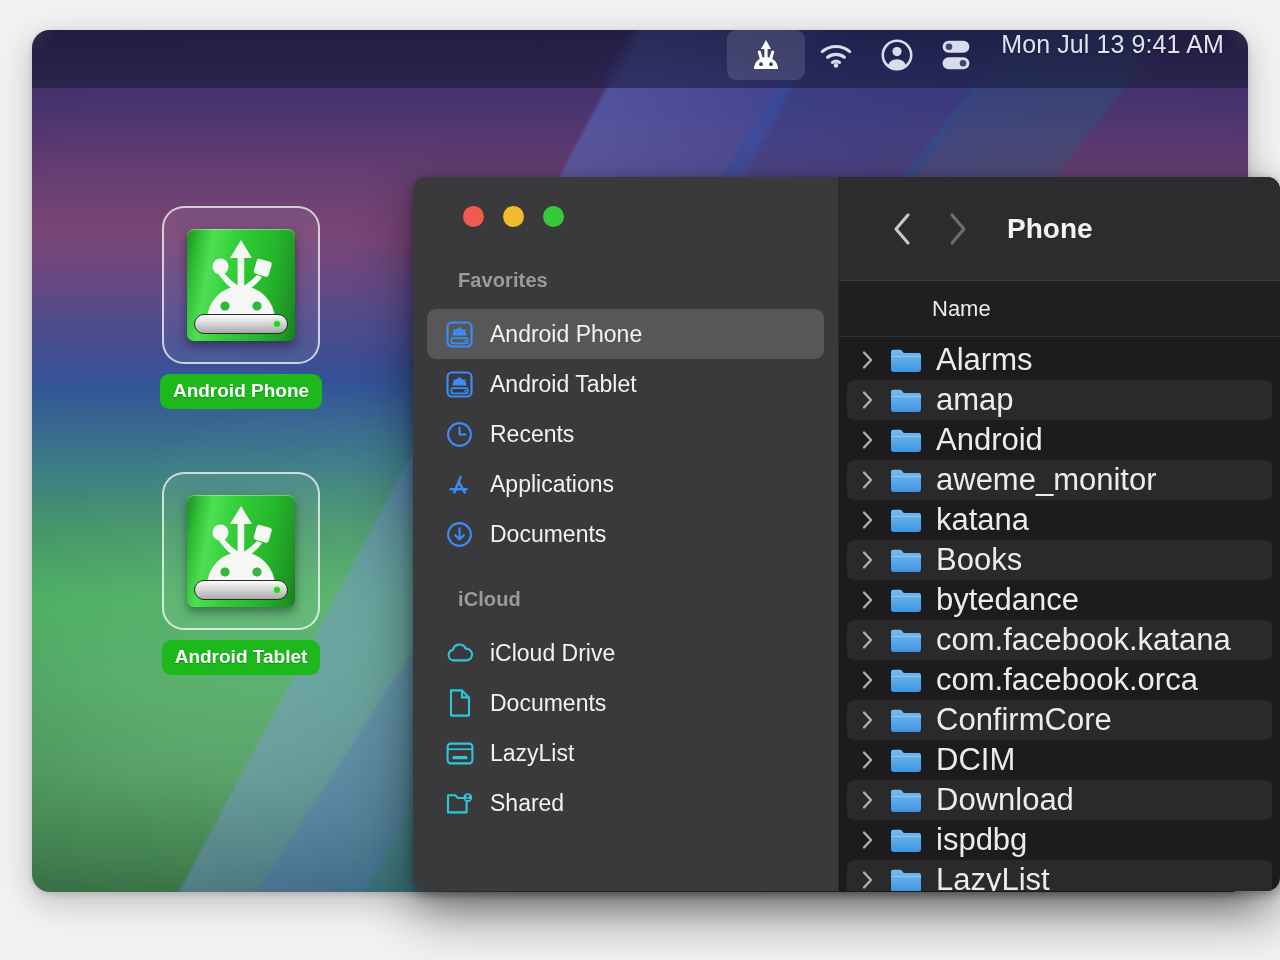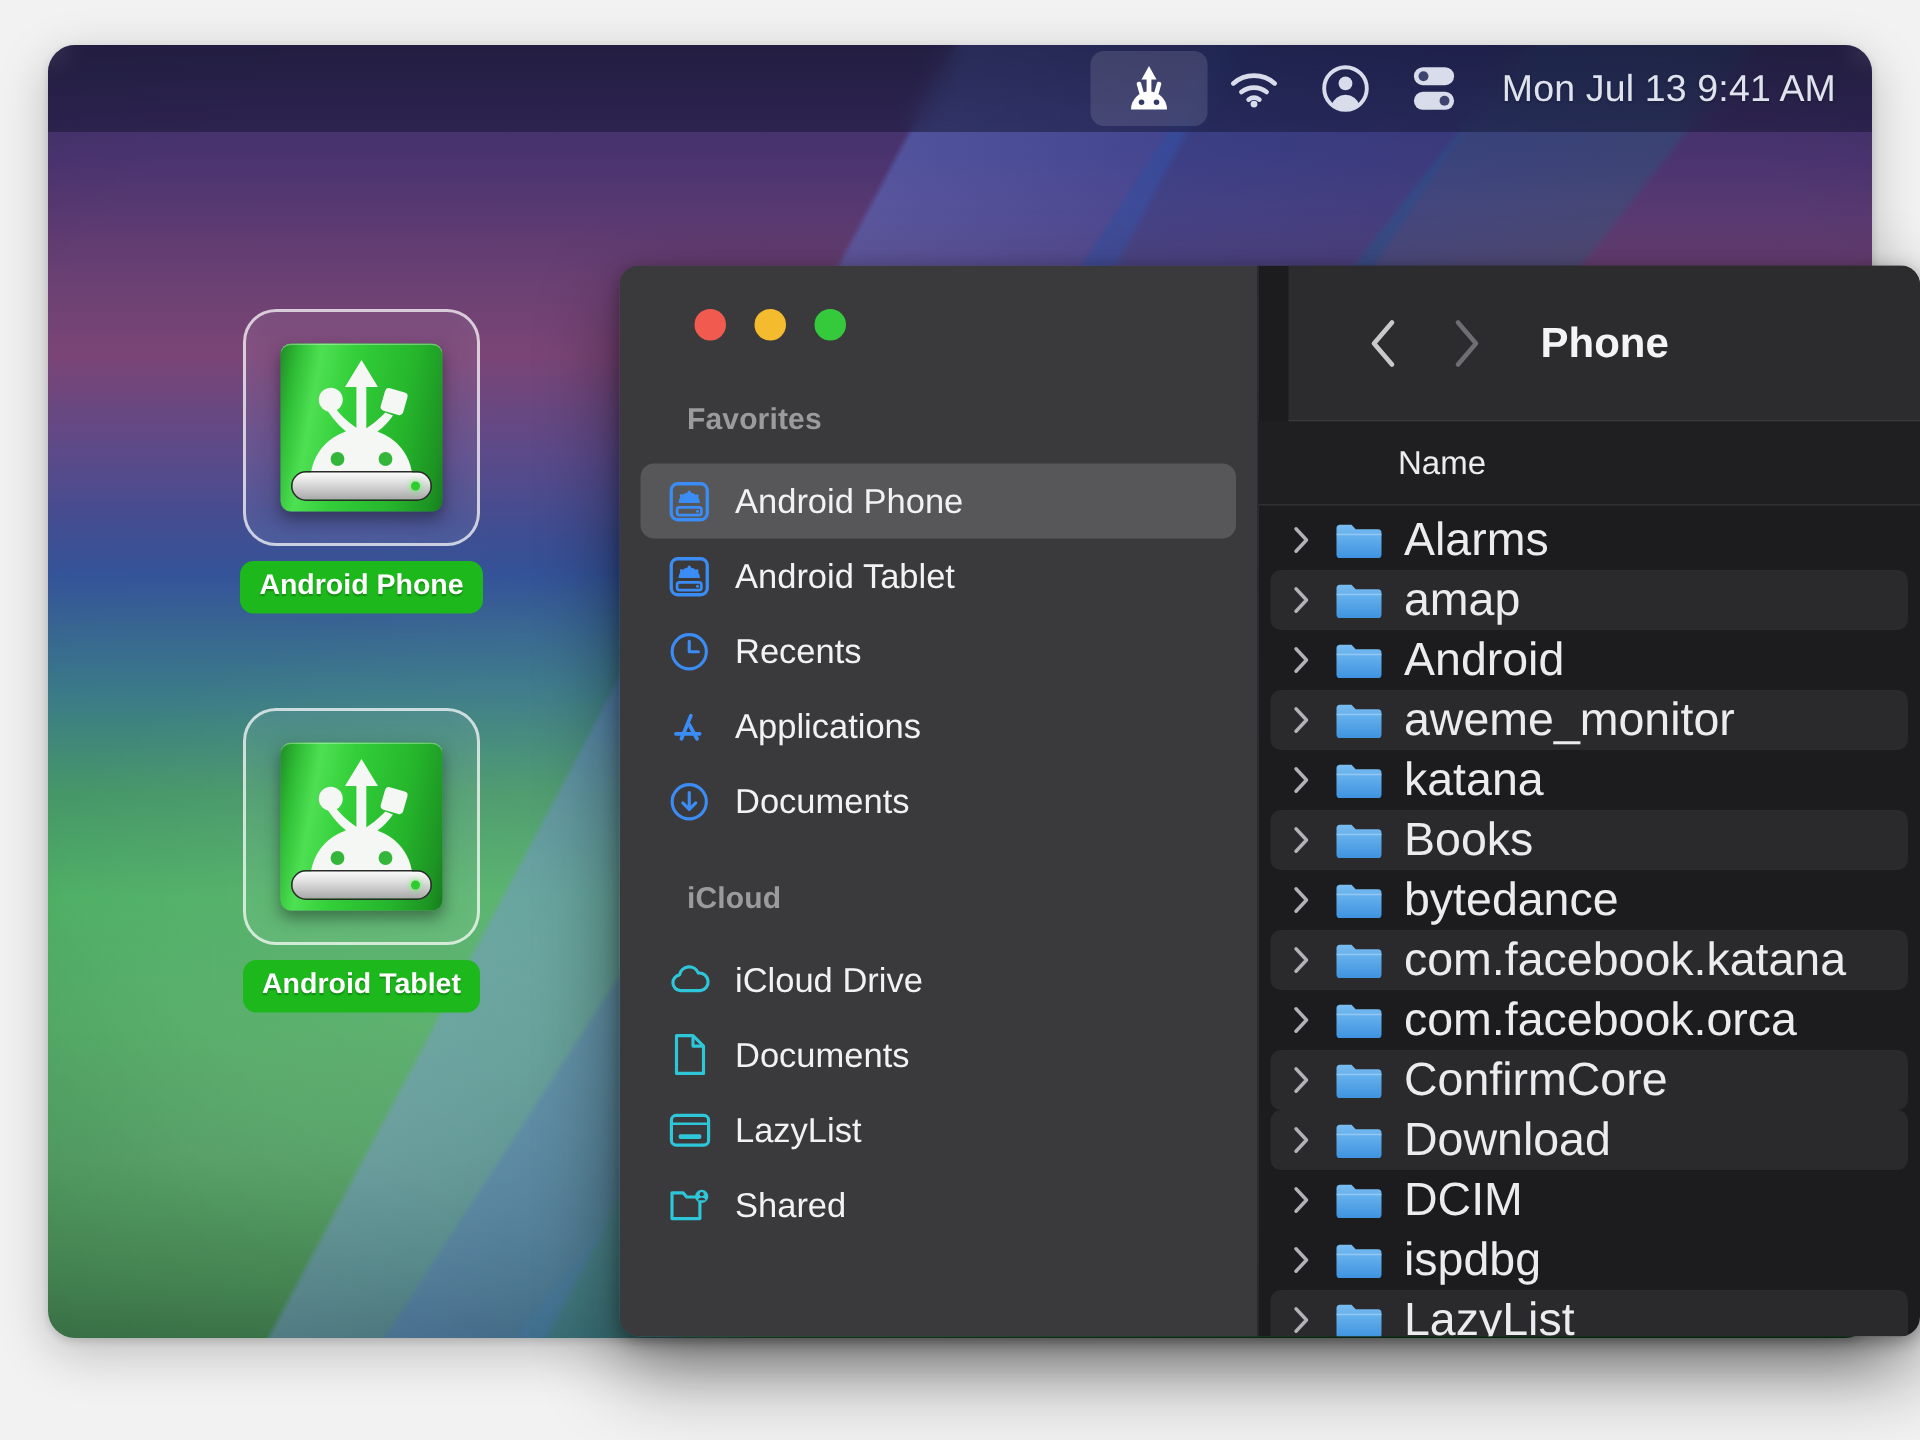--- a/index.html
+++ b/index.html
@@ -66,21 +66,21 @@
   }
   .wp-vig {
     background: radial-gradient(ellipse 1250px 900px at 50% 42%, rgba(0,0,0,0) 52%, rgba(0,0,0,0.20) 100%);
   }
 
   
   #menubar {
     position: absolute; left: 0; top: 0;
     width: 100%; height: 58px;
     background: linear-gradient(180deg, rgba(16,16,40,0.56) 0%, rgba(18,20,48,0.48) 100%);
-    display: flex; align-items: center; justify-content: flex-end;
+    display: flex; align-items: flex-start; justify-content: flex-end;
     padding-right: 24px;
     backdrop-filter: blur(8px);
   }
   .mb-item {
     display: flex; align-items: center; justify-content: center;
     height: 50px; padding: 0 14px;
     border-radius: 9px;
   }
   .mb-item.active { background: rgba(255,255,255,0.12); padding: 0 22px; }
   .mb-icon svg { display: block; }
@@ -191,21 +191,20 @@
     background: #1c1c1e;
     display: flex; flex-direction: column;
     min-width: 0;
   }
   #toolbar {
     height: 104px; flex: 0 0 104px;
     background: #2c2c2e;
     display: flex; align-items: center;
     padding-left: 38px; gap: 2px;
     border-bottom: 1px solid #3a3a3c;
-    margin-left: 20px;
   }
   .nav-btn {
     width: 52px; height: 52px;
     display: flex; align-items: center; justify-content: center;
   }
   .nav-btn svg { display: block; }
   #pane-title {
     color: #f4f4f6; font-size: 28px; font-weight: bold;
     margin-left: 22px; white-space: nowrap;
   }
@@ -688,59 +687,59 @@
                     <stop offset="0" stop-color="#79bdf2"></stop>
                     <stop offset="1" stop-color="#3e93e0"></stop>
                   </linearGradient>
                 </defs>
                 <path d="M1 5.2 a2.4 2.4 0 0 1 2.4 -2.4 H11 l2.8 3.1 H28.6 a2.4 2.4 0 0 1 2.4 2.4 V22.6 a2.4 2.4 0 0 1 -2.4 2.4 H3.4 A2.4 2.4 0 0 1 1 22.6 Z" fill="url(#fg)"></path>
                 <path d="M1 9.4 H31" stroke="#9fd2f7" stroke-width="1" opacity="0.75"></path>
               </svg>
             </span>
             <span>ConfirmCore</span>
           </div>
+          <div class="file-row">
+            <span class="chev">
+              <svg width="13" height="20" viewBox="0 0 13 20">
+                <path d="M3 2.5 L10 10 L3 17.5" fill="none" stroke="#b2b2b6" stroke-width="2.3" stroke-linecap="round" stroke-linejoin="round"></path>
+              </svg>
+            </span>
+            <span class="folder-ico">
+              <svg width="32" height="26" viewBox="0 0 32 26">
+                <defs>
+                  <linearGradient id="fg" x1="0" y1="0" x2="0" y2="1">
+                    <stop offset="0" stop-color="#79bdf2"></stop>
+                    <stop offset="1" stop-color="#3e93e0"></stop>
+                  </linearGradient>
+                </defs>
+                <path d="M1 5.2 a2.4 2.4 0 0 1 2.4 -2.4 H11 l2.8 3.1 H28.6 a2.4 2.4 0 0 1 2.4 2.4 V22.6 a2.4 2.4 0 0 1 -2.4 2.4 H3.4 A2.4 2.4 0 0 1 1 22.6 Z" fill="url(#fg)"></path>
+                <path d="M1 9.4 H31" stroke="#9fd2f7" stroke-width="1" opacity="0.75"></path>
+              </svg>
+            </span>
+            <span>DCIM</span>
+          </div>
           <div class="file-row alt">
             <span class="chev">
               <svg width="13" height="20" viewBox="0 0 13 20">
                 <path d="M3 2.5 L10 10 L3 17.5" fill="none" stroke="#b2b2b6" stroke-width="2.3" stroke-linecap="round" stroke-linejoin="round"></path>
               </svg>
             </span>
             <span class="folder-ico">
               <svg width="32" height="26" viewBox="0 0 32 26">
                 <defs>
                   <linearGradient id="fg" x1="0" y1="0" x2="0" y2="1">
                     <stop offset="0" stop-color="#79bdf2"></stop>
                     <stop offset="1" stop-color="#3e93e0"></stop>
                   </linearGradient>
                 </defs>
                 <path d="M1 5.2 a2.4 2.4 0 0 1 2.4 -2.4 H11 l2.8 3.1 H28.6 a2.4 2.4 0 0 1 2.4 2.4 V22.6 a2.4 2.4 0 0 1 -2.4 2.4 H3.4 A2.4 2.4 0 0 1 1 22.6 Z" fill="url(#fg)"></path>
                 <path d="M1 9.4 H31" stroke="#9fd2f7" stroke-width="1" opacity="0.75"></path>
               </svg>
             </span>
             <span>Download</span>
-          </div>
-          <div class="file-row">
-            <span class="chev">
-              <svg width="13" height="20" viewBox="0 0 13 20">
-                <path d="M3 2.5 L10 10 L3 17.5" fill="none" stroke="#b2b2b6" stroke-width="2.3" stroke-linecap="round" stroke-linejoin="round"></path>
-              </svg>
-            </span>
-            <span class="folder-ico">
-              <svg width="32" height="26" viewBox="0 0 32 26">
-                <defs>
-                  <linearGradient id="fg" x1="0" y1="0" x2="0" y2="1">
-                    <stop offset="0" stop-color="#79bdf2"></stop>
-                    <stop offset="1" stop-color="#3e93e0"></stop>
-                  </linearGradient>
-                </defs>
-                <path d="M1 5.2 a2.4 2.4 0 0 1 2.4 -2.4 H11 l2.8 3.1 H28.6 a2.4 2.4 0 0 1 2.4 2.4 V22.6 a2.4 2.4 0 0 1 -2.4 2.4 H3.4 A2.4 2.4 0 0 1 1 22.6 Z" fill="url(#fg)"></path>
-                <path d="M1 9.4 H31" stroke="#9fd2f7" stroke-width="1" opacity="0.75"></path>
-              </svg>
-            </span>
-            <span>DCIM</span>
           </div>
           <div class="file-row">
             <span class="chev">
               <svg width="13" height="20" viewBox="0 0 13 20">
                 <path d="M3 2.5 L10 10 L3 17.5" fill="none" stroke="#b2b2b6" stroke-width="2.3" stroke-linecap="round" stroke-linejoin="round"></path>
               </svg>
             </span>
             <span class="folder-ico">
               <svg width="32" height="26" viewBox="0 0 32 26">
                 <defs>

